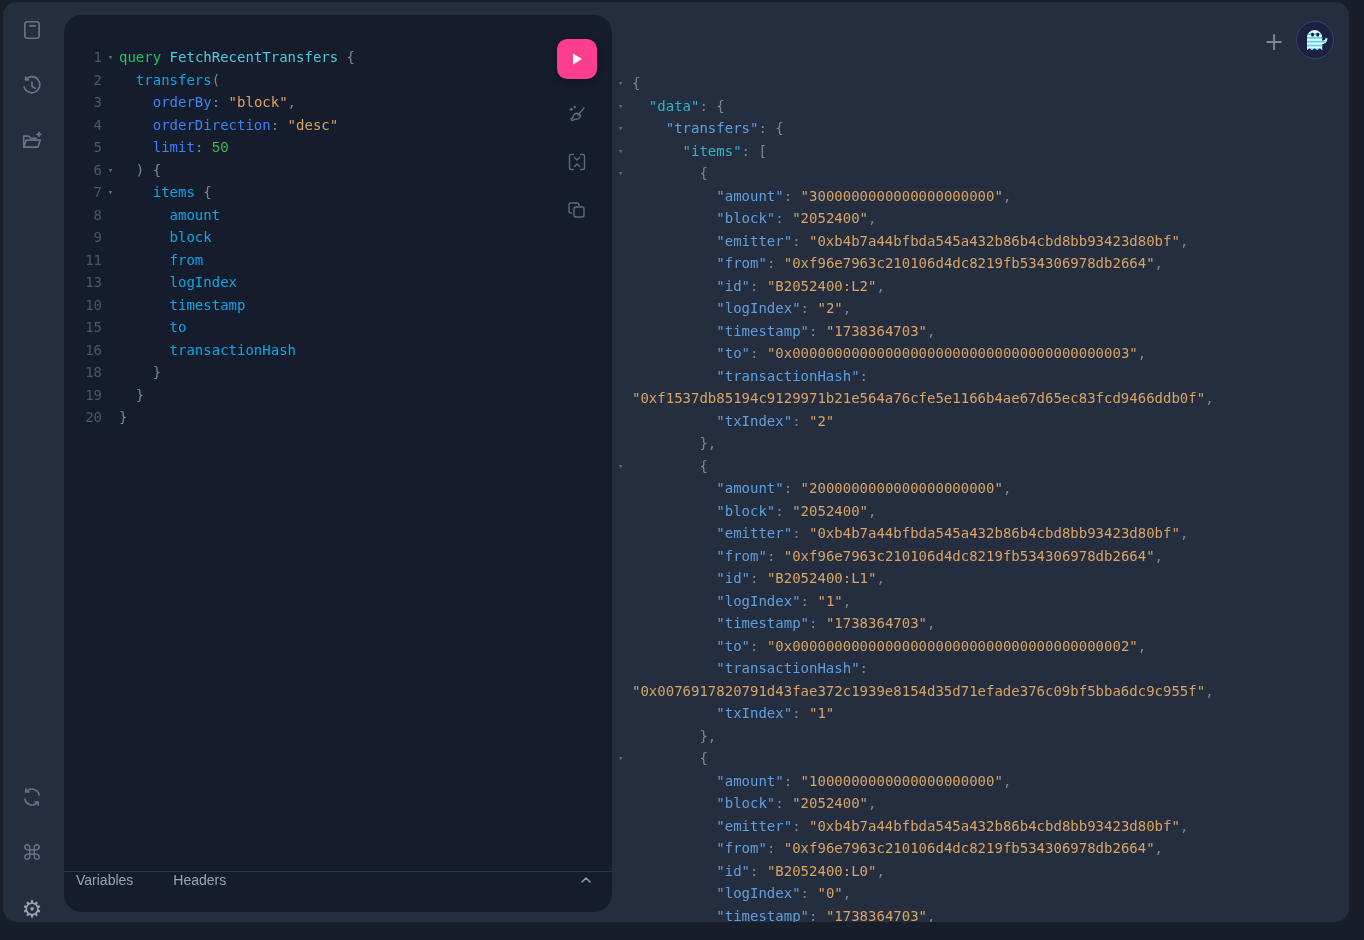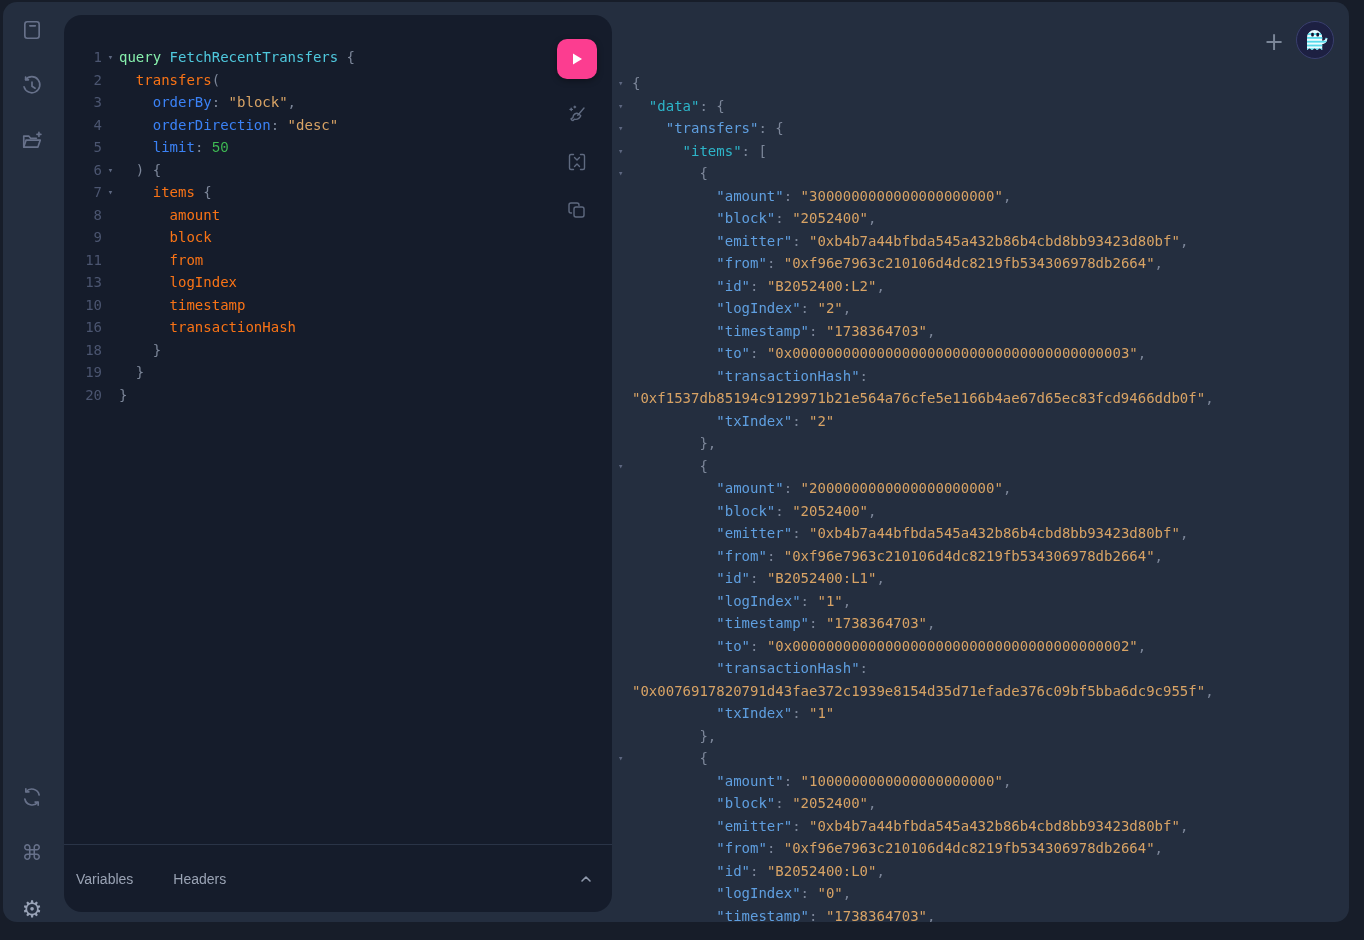--- a/index.html
+++ b/index.html
@@ -15,37 +15,37 @@
 
   
   .editor-panel { position:absolute; left:61px; top:13px; width:548px; height:897px; background:#151c2b; border-radius:18px; }
   .editor-scroll { position:absolute; left:0; top:0; right:0; bottom:52px; overflow:hidden; padding-top:31px; }
   .code-line { display:flex; height:22.5px; line-height:22.5px; font-family:"DejaVu Sans Mono",monospace; font-size:14px; }
   .gut-num { width:38px; text-align:right; color:#4b5570; flex:none; user-select:none; }
   .gut-fold { width:17px; text-align:center; color:#5d6780; font-size:9px; flex:none; user-select:none; }
   .code-text { white-space:pre; }
 
   
-  .tk-kw  { color:#86efac; }
+  .tk-kw  { color:#22c55e; }
   .tk-def { color:#4fc9de; }
   .tk-attr{ color:#3b82f6; }
-  .tk-fld { color:#f97316; }
+  .tk-fld { color:#0ea5e9; }
   .tk-str { color:#d8a365; }
   .tk-num { color:#3fbc54;font-family:Liberation Mono, monospace; }
   .tk-pun { color:#7c8699; }
   .tk-w   { color:#aab2c0; }
   .tk-key1{ color:#2db5c9; }
   .tk-key2{ color:#5f9fe0; }
 
   
   .exec-btn { position:absolute; left:493px; top:24px; width:40px; height:40px; border-radius:10px; background:#fc3d90; border:none; display:flex; align-items:center; justify-content:center; cursor:pointer; box-shadow:0 2px 6px rgba(0,0,0,.35); }
   .tool-icon { position:absolute; left:502px; width:22px; height:22px; color:#5f6a80; cursor:pointer; display:flex; align-items:center; justify-content:center; }
 
   
-  .editor-footer { position:absolute; left:0; right:0; bottom:0; height:68px; border-top:1px solid #2a3447; display:flex; align-items:center; padding:0 18px 0 12px; }
+  .editor-footer { position:absolute; left:0; right:0; bottom:0; height:41px; border-top:1px solid #2a3447; display:flex; padding:0 18px 0 12px; }
   .footer-tab { font-size:14px; color:#9aa3b4; margin-right:40px; cursor:pointer; }
   .footer-chevron { margin-left:auto; color:#8f99ac; cursor:pointer; display:flex; }
 
   
   .resp-header { position:absolute; left:612px; top:0; right:0; height:58px; }
   .add-tab { position:absolute; right:62px; top:28px; width:26px; height:26px; color:#7b8698; font-size:24px; line-height:24px; text-align:center; cursor:pointer; font-family:"DejaVu Sans",sans-serif; }
   .logo { position:absolute; right:14px; top:18px; width:40px; height:40px; }
 
   .response { position:absolute; left:609px; top:60px; right:8px; bottom:0; overflow:hidden; padding-top:10px; }
   .resp-line { display:flex; height:22.5px; line-height:22.5px; font-family:"DejaVu Sans Mono",monospace; font-size:14px; }
@@ -145,20 +145,25 @@
           </div>
           <div class="code-line">
             <span class="gut-num">13</span>
             <span class="gut-fold"></span>
             <span class="code-text"><span class="tk-w">      </span><span class="tk-fld">logIndex</span></span>
           </div>
           <div class="code-line">
             <span class="gut-num">10</span>
             <span class="gut-fold"></span>
             <span class="code-text"><span class="tk-w">      </span><span class="tk-fld">timestamp</span></span>
+          </div>
+          <div class="code-line">
+            <span class="gut-num">15</span>
+            <span class="gut-fold"></span>
+            <span class="code-text"><span class="tk-w">      </span><span class="tk-fld">to</span></span>
           </div>
           <div class="code-line">
             <span class="gut-num">16</span>
             <span class="gut-fold"></span>
             <span class="code-text"><span class="tk-w">      </span><span class="tk-fld">transactionHash</span></span>
           </div>
           <div class="code-line">
             <span class="gut-num">18</span>
             <span class="gut-fold"></span>
             <span class="code-text"><span class="tk-w">    </span><span class="tk-pun">}</span></span>

